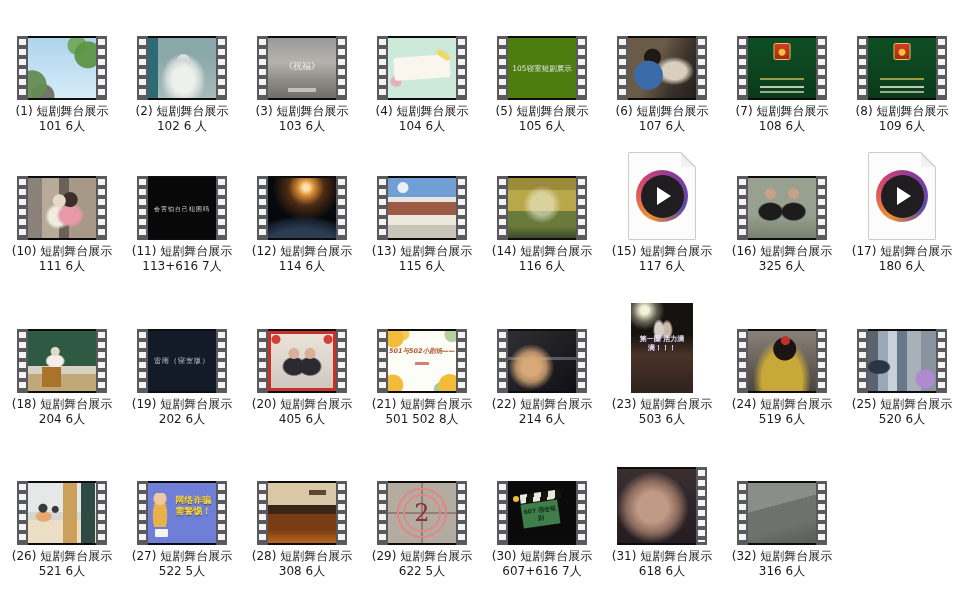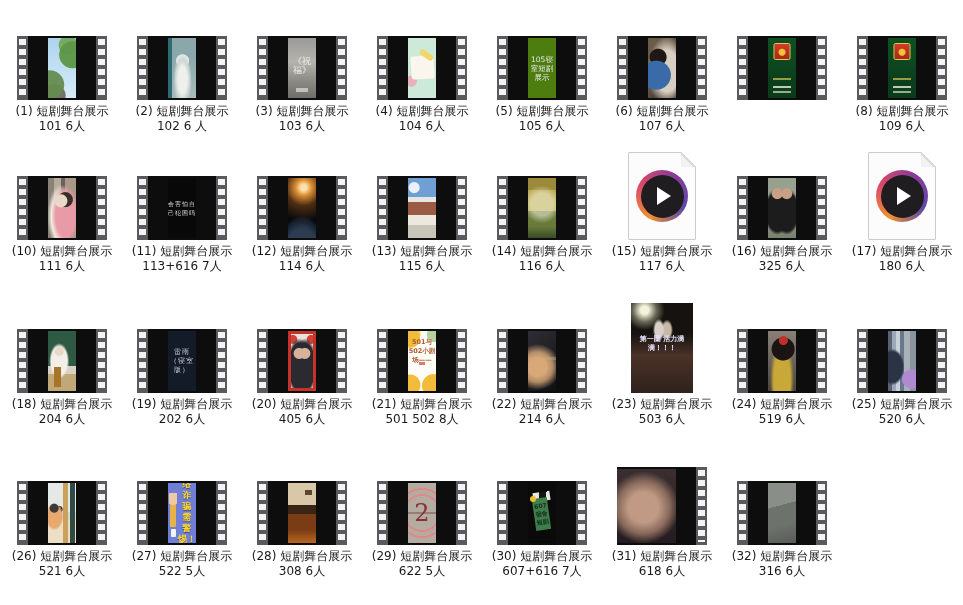--- a/index.html
+++ b/index.html
@@ -13,21 +13,21 @@
     grid-template-rows:140px 153px 152px 150px;
     padding:8px 0 0 2px;
   }
   .cell{display:flex;flex-direction:column;align-items:center;}
   .thumbwrap{height:92px;width:100%;display:flex;align-items:flex-end;justify-content:center;}
   .caption{
     margin-top:4px;font-size:12px;line-height:15px;text-align:center;
     max-width:110px;color:#1a1a1a;word-break:break-word;
   }
   
-  .filmstrip{display:flex;width:90px;height:64px;background:#0d0d0d;flex:none;gap:20px;}
+  .filmstrip{display:flex;width:90px;height:64px;background:#0d0d0d;flex:none;}
   .filmstrip.right-only{width:90px;height:78px;}
   .sprocket{
     width:11px;flex:none;background-color:#5a5a5e;
     background-image:repeating-linear-gradient(180deg,#f4f4f4 0 6px,rgba(0,0,0,0) 6px 10px);
     background-size:7px calc(100% - 6px);background-repeat:no-repeat;background-position:2px 3px;
   }
   .frame{flex:1;margin:2px 0;position:relative;overflow:hidden;background:#333;}
   .portrait{width:56px;height:90px;position:relative;overflow:hidden;flex:none;padding-left:6px;}
   
   .ovl{
@@ -128,21 +128,21 @@
     radial-gradient(circle at 92% 10%,#d04038 0 4px,transparent 5px),
     linear-gradient(180deg,#ece4da,#cfc8c0);}
   .art-flower-card{background:
     radial-gradient(circle at 9% 12%,#f2bc3a 0 9px,transparent 10px),
     radial-gradient(circle at 22% 5%,#f2cc5a 0 6px,transparent 7px),
     radial-gradient(circle at 7% 90%,#f2bc3a 0 10px,transparent 11px),
     radial-gradient(circle at 91% 91%,#f2bc3a 0 11px,transparent 12px),
     radial-gradient(circle at 77% 97%,#a8c890 0 6px,transparent 7px),
     radial-gradient(circle at 94% 6%,#b8d0a0 0 7px,transparent 8px),
     #fdfdf8;}
-  .art-flower-card .ovl{top:34%;font-size:6.5px;color:#b05a30;font-weight:bold;}
+  .art-flower-card .ovl{top:34%;font-size:6.5px;color:#b05a30;font-weight:bold;font-style:italic;}
   .art-flower-card::after{content:"";position:absolute;left:40%;top:52%;width:20%;height:3px;background:rgba(200,70,60,.7);}
   .art-car-stereo-hand{background:
     radial-gradient(circle at 34% 60%,#d8a878 0 9px,rgba(216,168,120,.8) 15px,transparent 23px),
     linear-gradient(180deg,transparent 0 44%,rgba(140,150,160,.5) 44% 48%,transparent 48%),
     linear-gradient(135deg,#2e2e34,#101014);}
   .art-night-track{background:
     radial-gradient(circle at 22% 8%,rgba(255,255,230,.95) 0 4px,rgba(255,255,210,.35) 12px,transparent 20px),
     radial-gradient(ellipse at 45% 30%,#d8d0c8 0 4px,transparent 6px),
     radial-gradient(ellipse at 58% 30%,#c8b8a8 0 4px,transparent 6px),
     linear-gradient(180deg,#15120f 0 34%,#4a3228 58%,#2e221c);}
@@ -260,20 +260,21 @@
       <div class="caption">(6) 短剧舞台展示 107 6人</div>
     </div>
     <div class="cell">
       <div class="thumbwrap">
         <div class="filmstrip">
           <div class="sprocket"></div>
           <div class="frame art-dragon-green-1"></div>
           <div class="sprocket"></div>
         </div>
       </div>
+      <div class="caption">(7) 短剧舞台展示 108 6人</div>
     </div>
     <div class="cell">
       <div class="thumbwrap">
         <div class="filmstrip">
           <div class="sprocket"></div>
           <div class="frame art-dragon-green-2"></div>
           <div class="sprocket"></div>
         </div>
       </div>
       <div class="caption">(8) 短剧舞台展示 109 6人</div>

